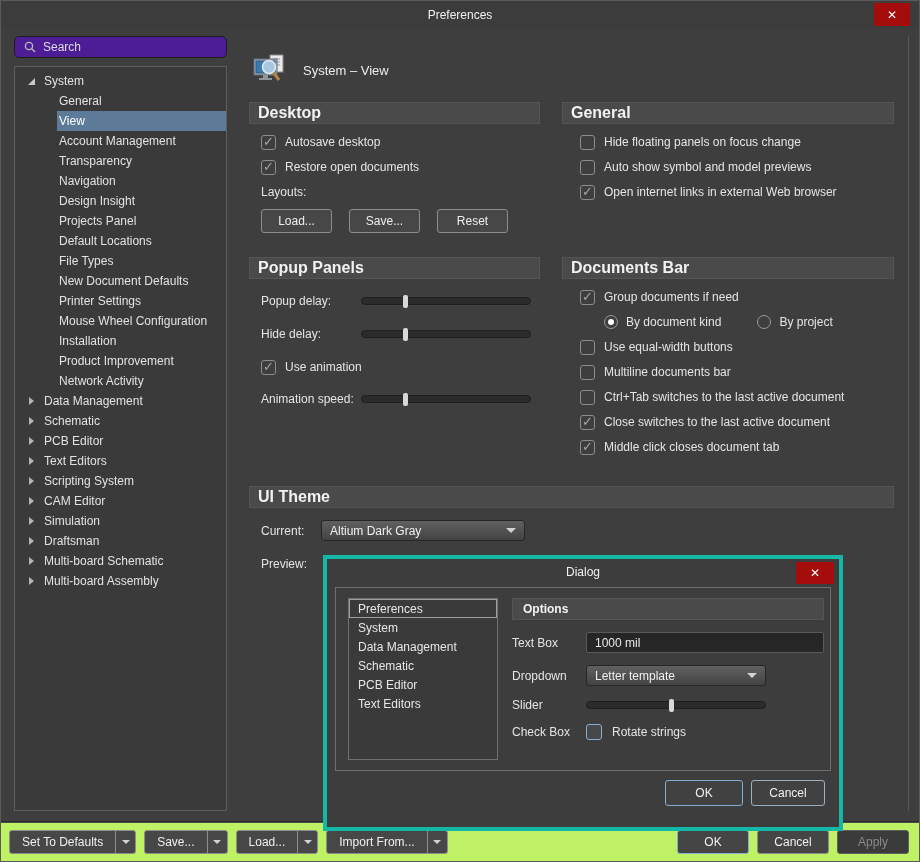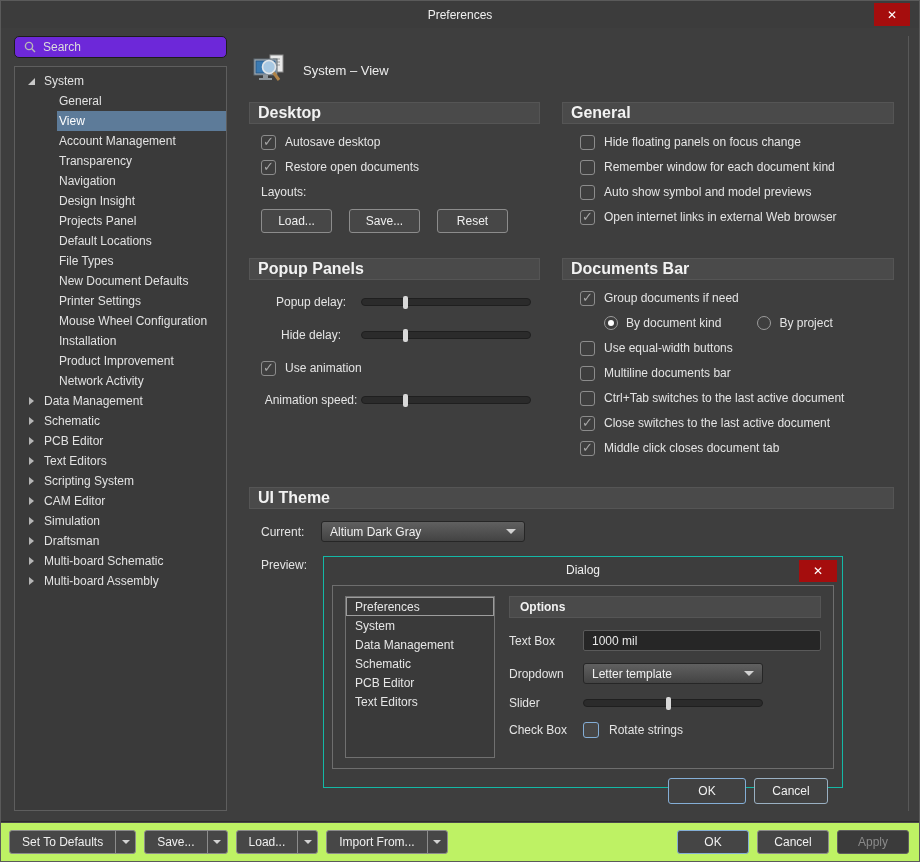--- a/index.html
+++ b/index.html
@@ -18,21 +18,21 @@
   .titlebar .title { font-size:12px; color:#f0f0f0; }
   .close-btn { position:absolute; top:2px; right:9px; width:36px; height:23px;
                background:#a50d0d; color:#fff; font-weight:bold; font-size:12px;
                display:flex; align-items:center; justify-content:center; cursor:pointer; }
 
   
   .body { flex:1; display:flex; padding:8px 10px 10px 13px; gap:14px; min-height:0; }
 
   
   .sidebar { width:213px; flex:0 0 213px; display:flex; flex-direction:column; }
-  .searchbox { height:22px; background:#6d28d9; border:1px solid #1d1d1d; border-radius:5px;
+  .searchbox { height:22px; background:#4c1d95; border:1px solid #1d1d1d; border-radius:5px;
                display:flex; align-items:center; padding:0 6px; margin-bottom:8px; }
   .searchbox svg { flex:0 0 auto; margin:0 7px 0 3px; }
   .searchbox input { background:transparent; border:none; outline:none; color:#e6e6e6;
                      font-family:inherit; font-size:12px; width:100%; }
   .searchbox input::placeholder { color:#dcdcdc; }
   .tree { flex:1; border:1px solid #5e5e5e; background:#3a3a3a; padding-top:4px; overflow:hidden; }
   .titem { height:20px; display:flex; align-items:center; color:#e2e2e2; cursor:default; white-space:nowrap; }
   .titem .tw { width:12px; margin-left:10px; display:flex; justify-content:center; flex:0 0 12px; }
   .titem .lbl0 { margin-left:7px; }
   .titem.lvl1 { padding-left:44px; }
@@ -61,21 +61,21 @@
   .cb-label { margin-left:9px; color:#e4e4e4; }
 
   .plain-label { color:#e4e4e4; margin:10px 0 10px 0; }
 
   .btn { height:24px; background:#474747; border:1px solid #8c8c8c; border-radius:3px;
          color:#efefef; font-family:inherit; font-size:12px; cursor:pointer; }
   .btn-row { display:flex; gap:17px; margin-top:2px; }
   .btn-row .btn { width:71px; }
 
   
-  .sl-row { display:flex; align-items:center; margin-bottom:17px; height:16px;text-align:center; }
+  .sl-row { display:flex; align-items:center; margin-bottom:17px; height:16px; }
   .sl-label { width:100px; flex:0 0 100px; color:#e4e4e4; }
   .slider { position:relative; width:170px; height:8px; background:#2b2b2b;
             border:1px solid #1f1f1f; border-radius:4px; cursor:pointer; }
   .slider .thumb { position:absolute; top:-3px; width:5px; height:13px; background:#d8d8d8;
                    border-radius:2px; }
 
   
   .radio-row { display:flex; align-items:center; margin:0 0 9px 24px; height:16px; gap:36px; }
   .radio-opt { display:flex; align-items:center; cursor:pointer; }
   .radio { width:14px; height:14px; border:1px solid #9c9c9c; border-radius:50%;
@@ -93,21 +93,21 @@
               background:linear-gradient(#606060,#434343); display:flex; align-items:center;
               padding:0 8px; cursor:pointer; }
   .dropdown .dd-text { flex:1; }
   .dd-arrow { width:0; height:0; border-left:5px solid transparent; border-right:5px solid transparent;
               border-top:5px solid #d2d2d2; }
   .theme-dd { width:204px; }
   .prev-row { display:flex; align-items:flex-start; }
   .prev-label { width:62px; color:#e4e4e4; padding-top:2px; }
 
   
-  .pdialog { width:520px; height:232px; border:1px solid #14b8a6; background:#3d3d3d;
+  .pdialog { width:520px; height:276px; border:4px solid #14b8a6; background:#3d3d3d;
              position:relative; }
   .pd-title { height:26px; display:flex; align-items:center; justify-content:center;
               color:#f0f0f0; font-size:12px; }
   .pd-close { position:absolute; top:3px; right:5px; width:38px; height:22px; background:#a50d0d;
               color:#fff; font-weight:bold; display:flex; align-items:center; justify-content:center;
               cursor:pointer; }
   .pd-inner { margin:2px 8px 0 8px; height:184px; border:1px solid #6e6e6e; display:flex;
               padding:10px 12px; }
   .pd-list { width:150px; flex:0 0 150px; border:1px solid #707070; background:#3a3a3a; }
   .pd-item { height:19px; display:flex; align-items:center; padding-left:8px; color:#e6e6e6;
@@ -322,24 +322,20 @@
             </div>
           </div>
         </div>
 
         <div>
           <div class="sec-h">General</div>
           <div class="sec-body" style="padding-left:18px;">
             <div class="cb-row">
               <span class="checkbox"></span>
               <span class="cb-label">Hide floating panels on focus change</span>
-            </div>
-            <div class="cb-row">
-              <span class="checkbox"></span>
-              <span class="cb-label">Remember window for each document kind</span>
             </div>
             <div class="cb-row">
               <span class="checkbox"></span>
               <span class="cb-label">Auto show symbol and model previews</span>
             </div>
             <div class="cb-row">
               <span class="checkbox checked"></span>
               <span class="cb-label">Open internet links in external Web browser</span>
             </div>
           </div>

